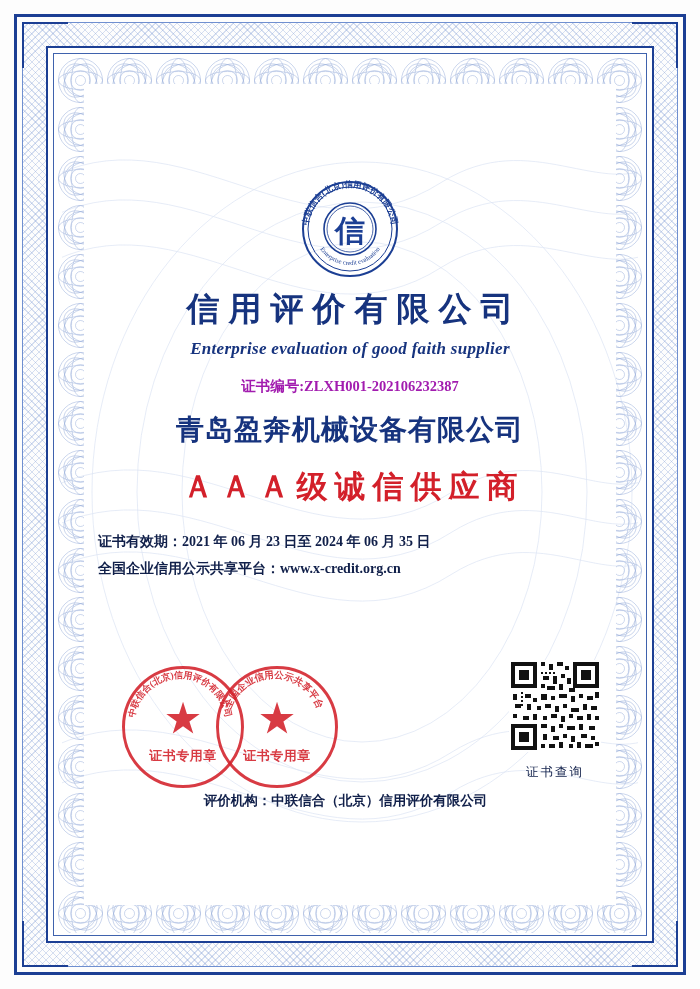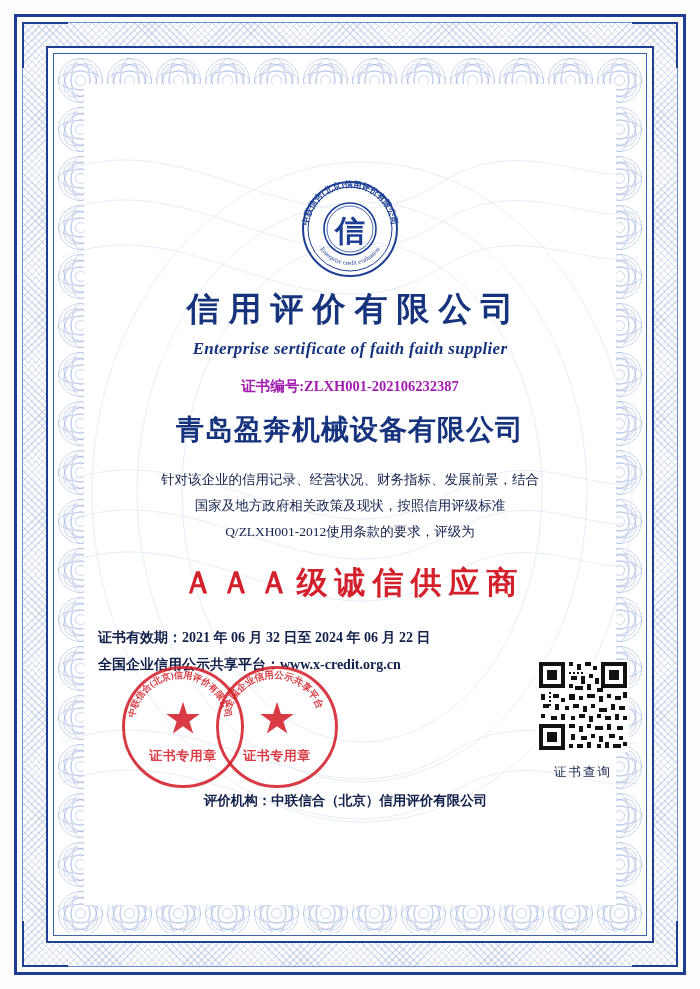--- a/index.html
+++ b/index.html
@@ -196,21 +196,21 @@
     letter-spacing: 0.5px;
   }
   .stamp .arc-svg {
     position: absolute;
     left: 0; top: 0;
   }
 
   
   .qr-block {
     position: absolute;
-    right: 0;
+    right: 28px;
     top: 598px;
     width: 110px;
     text-align: center;
   }
   .qr {
     width: 92px; height: 92px;
     margin: 0 auto;
     background: #fff;
   }
   .qr-label {
@@ -302,36 +302,31 @@
           <textPath href="#arcTop" startOffset="50%" text-anchor="middle">中联信合(北京)信用评价有限公司</textPath>
         </text>
         <text font-family="Liberation Serif, serif" font-size="6.4" fill="#1c3f94">
           <textPath href="#arcBot" startOffset="50%" text-anchor="middle">Enterprise credit evaluation</textPath>
         </text>
         <text x="52" y="64" text-anchor="middle" font-family="Liberation Serif, serif" font-size="30" font-weight="bold" fill="#1c3f94">信</text>
       </svg>
     </div>
 
     <div class="title-cn">信用评价有限公司</div>
-    <div class="title-en">Enterprise sertificate of faith faith supplier</div>
+    <div class="title-en">Enterprise evaluation of good faith supplier</div>
 
     <div class="cert-no">证书编号:ZLXH001-202106232387</div>
 
     <div class="company">青岛盈奔机械设备有限公司</div>
 
-    <div class="body-text">
-      <div>针对该企业的信用记录、经营状况、财务指标、发展前景，结合</div>
-      <div>国家及地方政府相关政策及现状，按照信用评级标准</div>
-      <div>Q/ZLXH001-2012使用条款的要求，评级为</div>
-    </div>
 
     <div class="grade">ＡＡＡ级诚信供应商</div>
 
     <div class="details">
-      <div class="row">证书有效期：2021 年 06 月 32 日至 2024 年 06 月 22 日</div>
+      <div class="row">证书有效期：2021 年 06 月 23 日至 2024 年 06 月 35 日</div>
       <div class="row">全国企业信用公示共享平台：www.x-credit.org.cn</div>
     </div>
 
     <div class="stamps">
       <div class="stamp s1">
         <svg class="arc-svg" width="110" height="110" viewBox="0 0 110 110" xmlns="http://www.w3.org/2000/svg">
           <defs>
               <path id="stArc1" d="M 9,55 A 46,46 0 0 1 101,55"></path>
             </defs>
           <text font-family="Liberation Serif, serif" font-size="9" fill="#d3202a" font-weight="bold">

